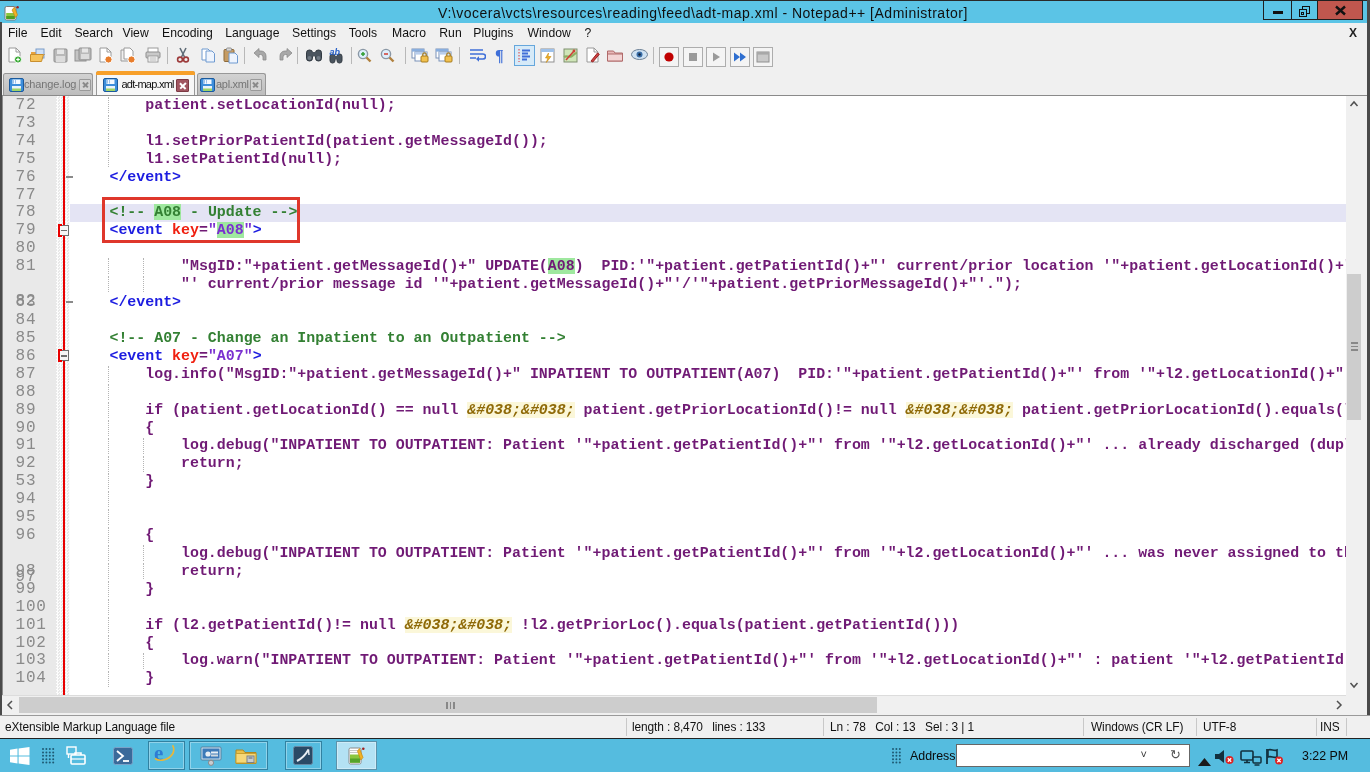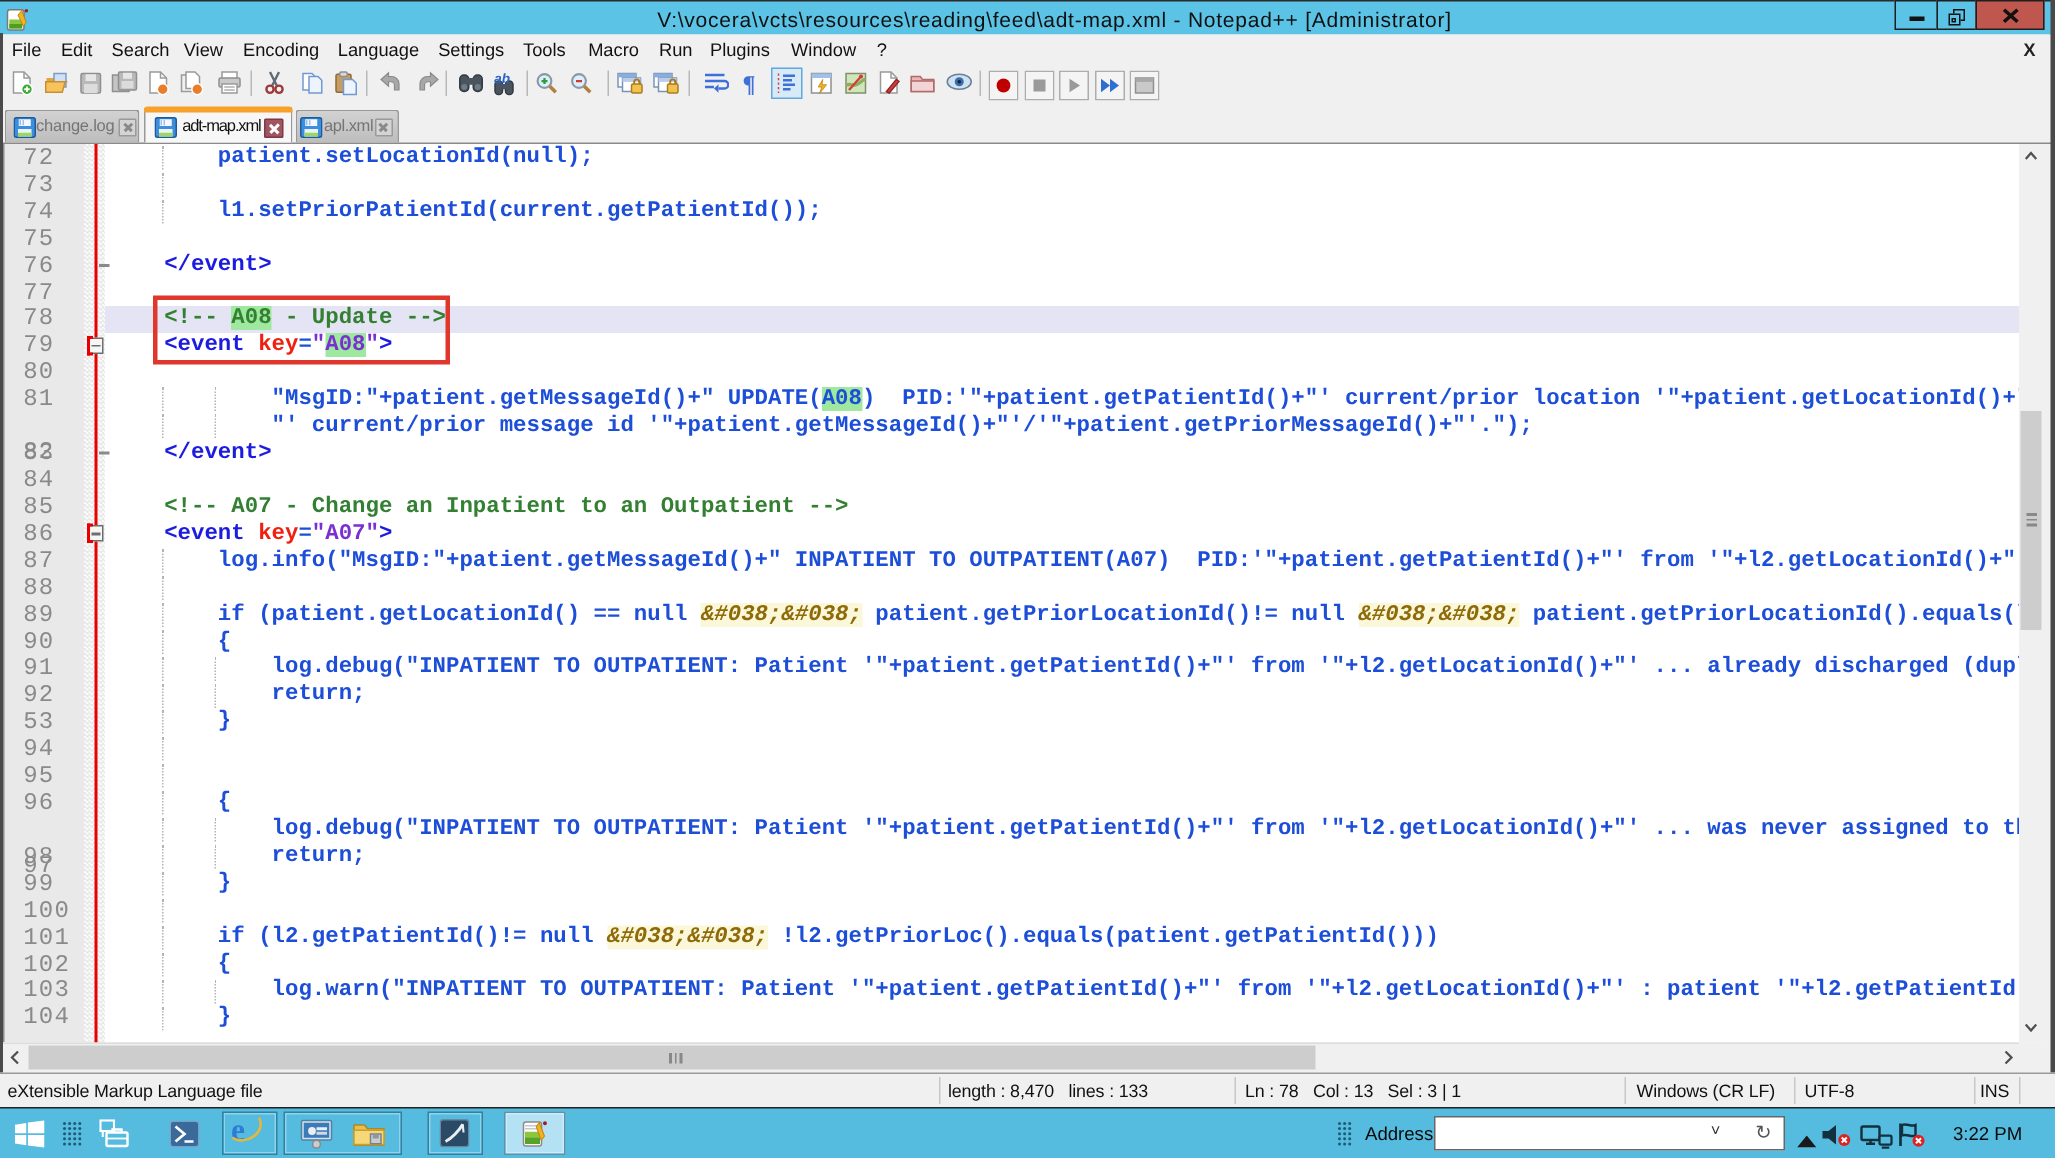--- a/index.html
+++ b/index.html
@@ -45,21 +45,21 @@
 #redline {position:absolute;left:61px;top:0;width:2.2px;height:100%;background:#e80000;z-index:3}
 .fbox {position:absolute;left:56.4px;width:11px;height:11px;background:#f6f6f6;border:1.4px solid #6e6e6e;z-index:4}
 .fminus {position:absolute;left:59px;width:6px;height:1.8px;background:#6e6e6e;z-index:5}
 .fredL {position:absolute;left:56.3px;width:3.6px;height:13.2px;border:2.4px solid #e80000;border-right:none;z-index:5}
 .ftick {position:absolute;left:64px;width:7px;height:1.8px;background:#8a8a8a;z-index:4}
 .row {position:absolute;left:68px;width:1276px;height:17.92px;line-height:17.92px;overflow:hidden;white-space:pre;
   font-family:"Liberation Mono",monospace;font-size:14.91px;font-weight:bold}
 .row .txt {position:absolute;left:3.7px;top:0.8px}
 .row.cur {background:#e4e4f4}
 .ig {position:absolute;top:1px;height:16px;border-left:1px dotted #b4b4b4}
-.k {color:#1d4ed8} .b {color:#1c1ce0} .r {color:#f02010} .p {color:#7a30d0} .g {color:#338033}
+.k {color:#701a75} .b {color:#1c1ce0} .r {color:#f02010} .p {color:#7a30d0} .g {color:#338033}
 .e {color:#8f6a08;font-style:italic;background:#fbf7d9;font-weight:bold}
 .hb {background:#9fe89f}
 #redrect {position:absolute;left:100.4px;top:101.1px;width:197.2px;height:45.4px;border:3.3px solid #df372b;z-index:6}
 
 
 #vscroll {position:absolute;left:1346px;top:96.2px;width:16px;height:598.8px;background:#f0f0f0}
 #vthumb {position:absolute;left:1px;top:178px;width:14px;height:146px;background:#cdcdcd}
 .grip-h {position:absolute;left:3.5px;width:7px;height:1.6px;background:#888}
 #hscroll {position:absolute;left:2px;top:695px;width:1344px;height:18px;background:#f0f0f0;border-top:1px solid #dcdcdc}
 #hthumb {position:absolute;left:17px;top:1px;width:858px;height:16px;background:#cdcdcd}
@@ -365,21 +365,22 @@
 <div class="fbox" style="top:128.9px"></div>
 <div class="fminus" style="top:133.4px"></div>
 <div class="fredL" style="top:127.6px"></div>
 <div class="fbox" style="top:254.3px"></div>
 <div class="fminus" style="top:258.8px"></div>
 <div class="fredL" style="top:253.0px"></div>
 <div class="ftick" style="top:79.6px"></div>
 <div class="ftick" style="top:205.1px"></div>
 <div class="row" style="top:0.0px"><i class="ig" style="left:37.5px"></i><span class="txt"><span class="k">        patient.setLocationId(null);</span></span></div>
 <div class="row" style="top:17.9px"><i class="ig" style="left:37.5px"></i><span class="txt"></span></div>
-<div class="row" style="top:35.8px"><i class="ig" style="left:37.5px"></i><span class="txt"><span class="k">        l1.setPriorPatientId(current.getPatientId());</span></span></div>
+<div class="row" style="top:35.8px"><i class="ig" style="left:37.5px"></i><span class="txt"><span class="k">        l1.setPriorPatientId(patient.getMessageId());</span></span></div>
+<div class="row" style="top:53.8px"><i class="ig" style="left:37.5px"></i><span class="txt"><span class="k">        l1.setPatientId(null);</span></span></div>
 <div class="row" style="top:71.7px"><span class="txt"><span class="k">    </span><span class="b">&lt;/event&gt;</span></span></div>
 <div class="row" style="top:89.6px"><span class="txt"></span></div>
 <div class="row cur" style="top:107.5px"><span class="txt"><span class="k">    </span><span class="g">&lt;!-- </span><span class="g hb">A08</span><span class="g"> - Update --&gt;</span></span></div>
 <div class="row" style="top:125.4px"><span class="txt"><span class="k">    </span><span class="b">&lt;event</span><span class="k"> </span><span class="r">key</span><span class="k">=</span><span class="p">"</span><span class="p hb">A08</span><span class="p">"</span><span class="b">&gt;</span></span></div>
 <div class="row" style="top:161.3px"><i class="ig" style="left:37.5px"></i><i class="ig" style="left:73.3px"></i><span class="txt"><span class="k">            "MsgID:"+patient.getMessageId()+" UPDATE(</span><span class="k hb">A08</span><span class="k">)  PID:'"+patient.getPatientId()+"' current/prior location '"+patient.getLocationId()+"'/'"+patient.getPriorLoc</span></span></div>
 <div class="row" style="top:179.2px"><i class="ig" style="left:37.5px"></i><i class="ig" style="left:73.3px"></i><span class="txt"><span class="k">            "' current/prior message id '"+patient.getMessageId()+"'/'"+patient.getPriorMessageId()+"'.");</span></span></div>
 <div class="row" style="top:197.1px"><span class="txt"><span class="k">    </span><span class="b">&lt;/event&gt;</span></span></div>
 <div class="row" style="top:215.0px"><span class="txt"></span></div>
 <div class="row" style="top:233.0px"><span class="txt"><span class="k">    </span><span class="g">&lt;!-- A07 - Change an Inpatient to an Outpatient --&gt;</span></span></div>
 <div class="row" style="top:250.9px"><span class="txt"><span class="k">    </span><span class="b">&lt;event</span><span class="k"> </span><span class="r">key</span><span class="k">=</span><span class="p">"A07"</span><span class="b">&gt;</span></span></div>

